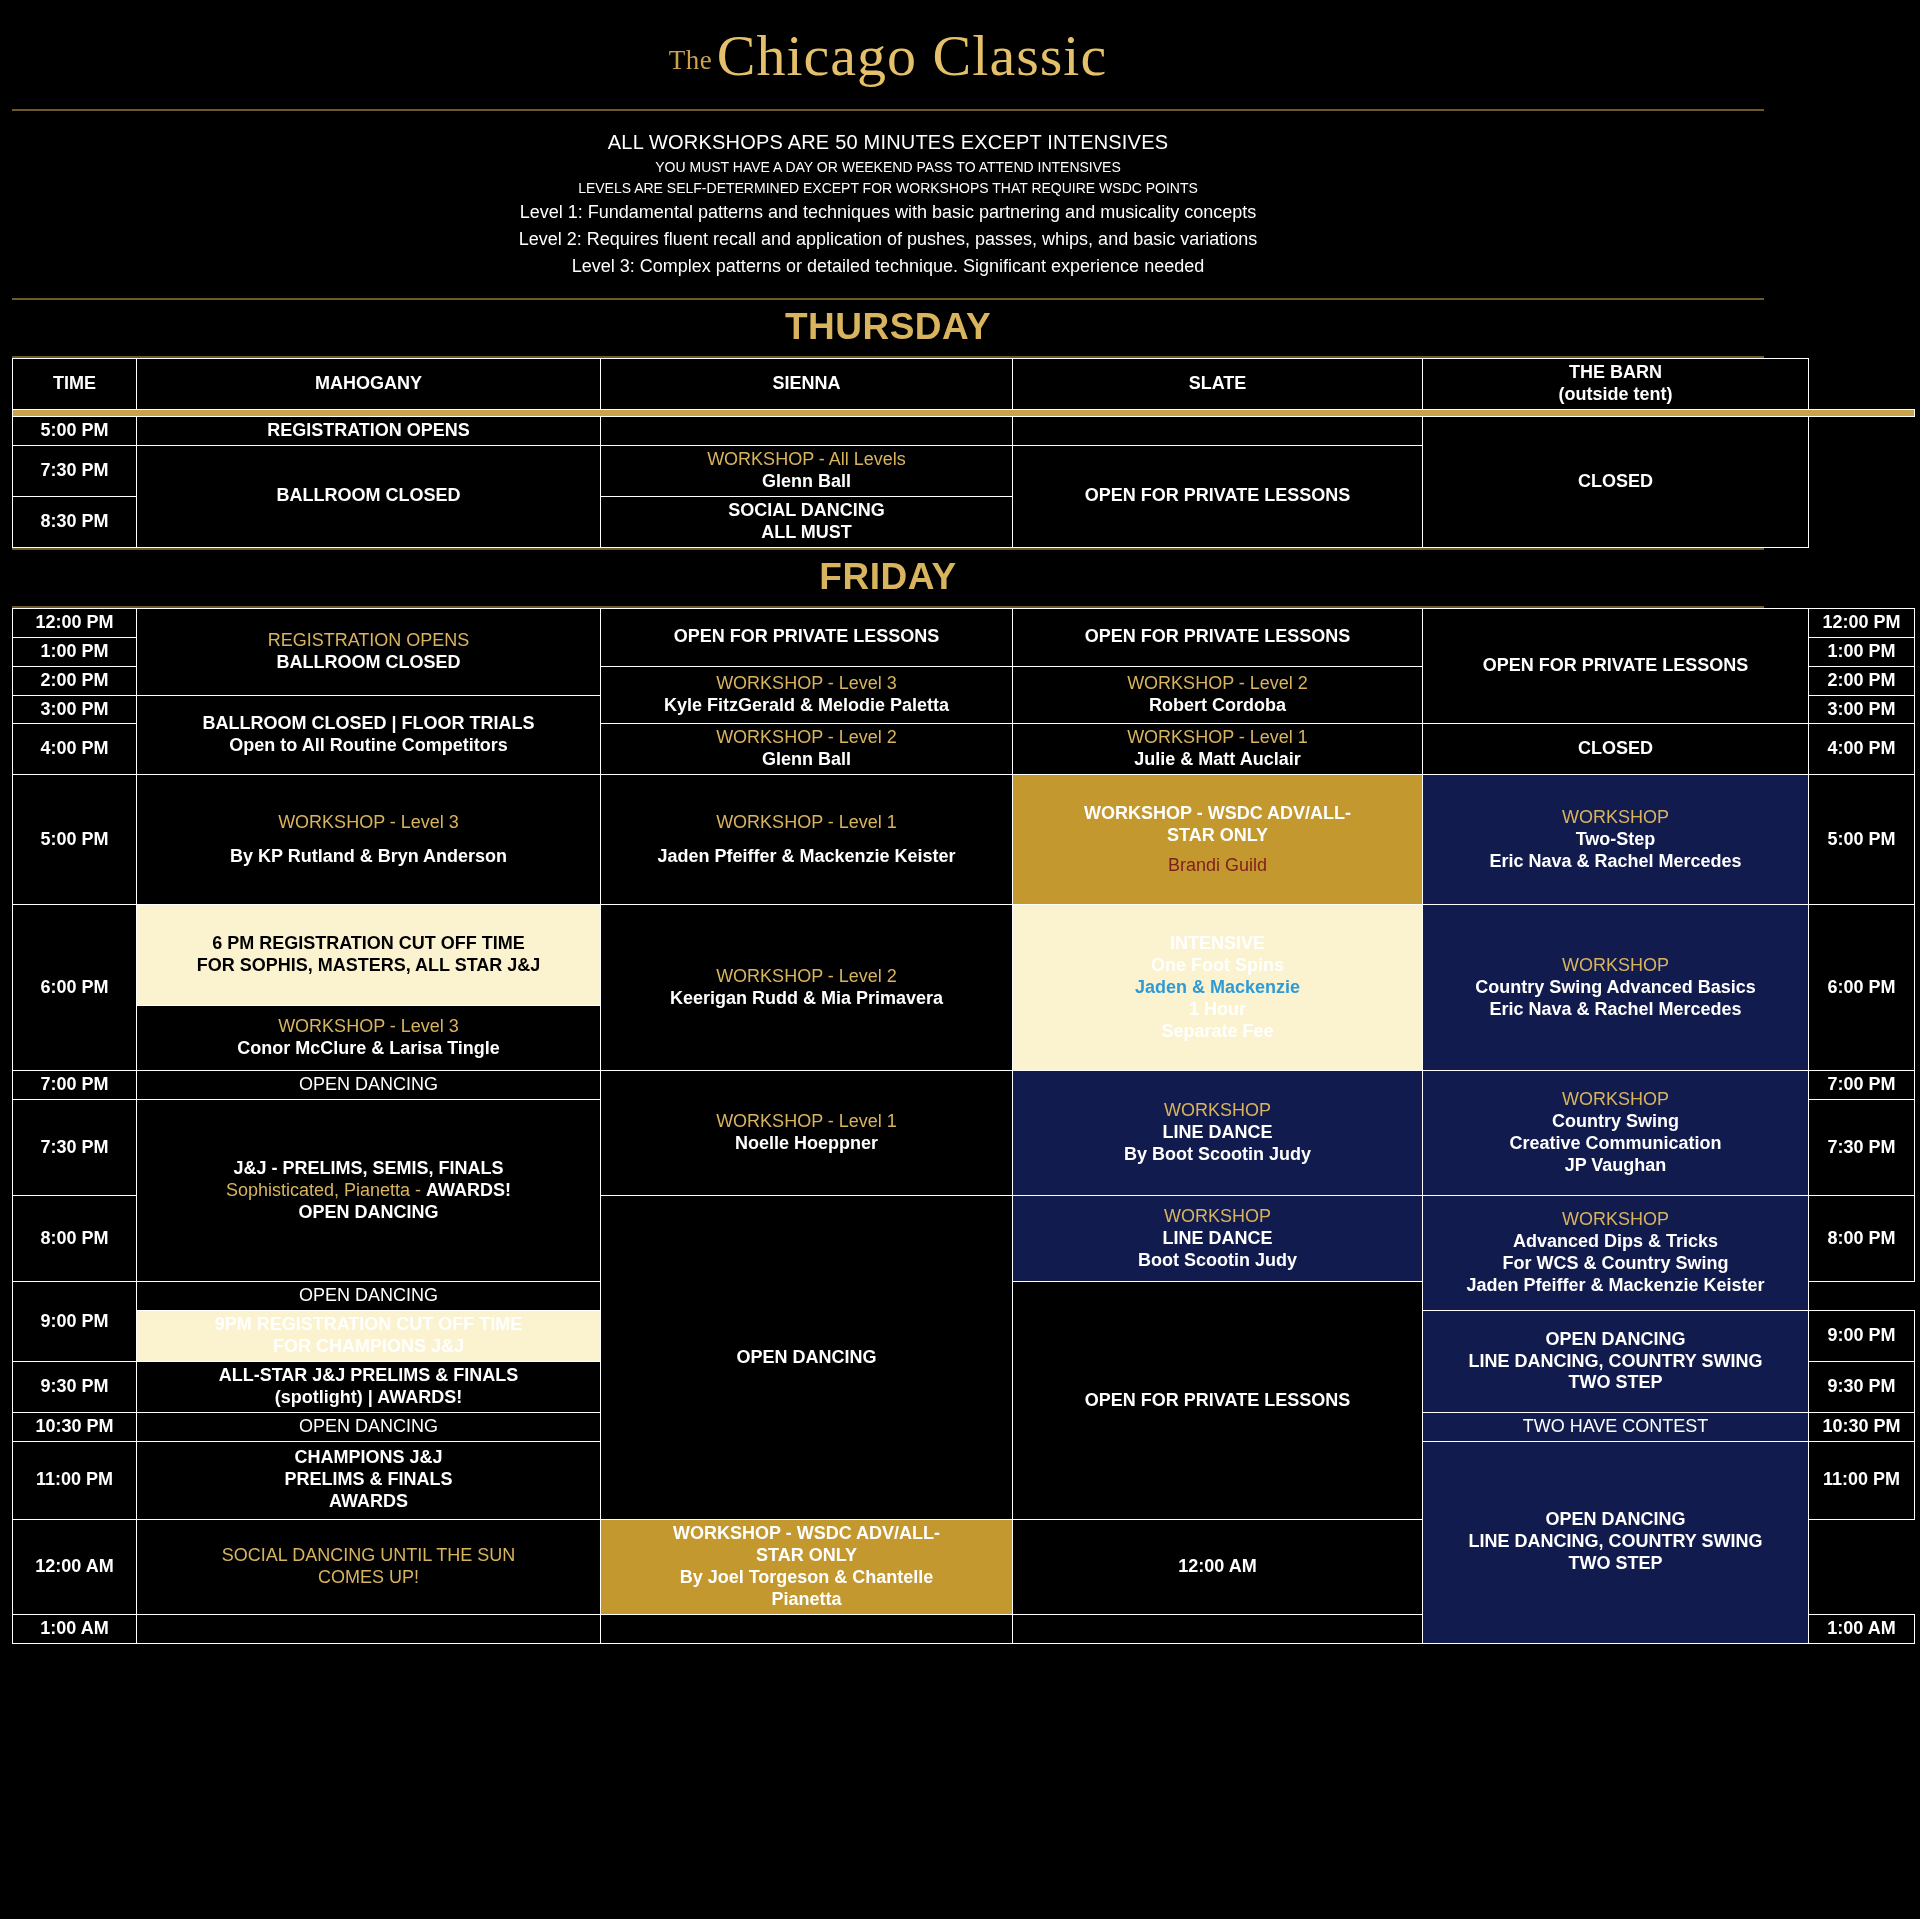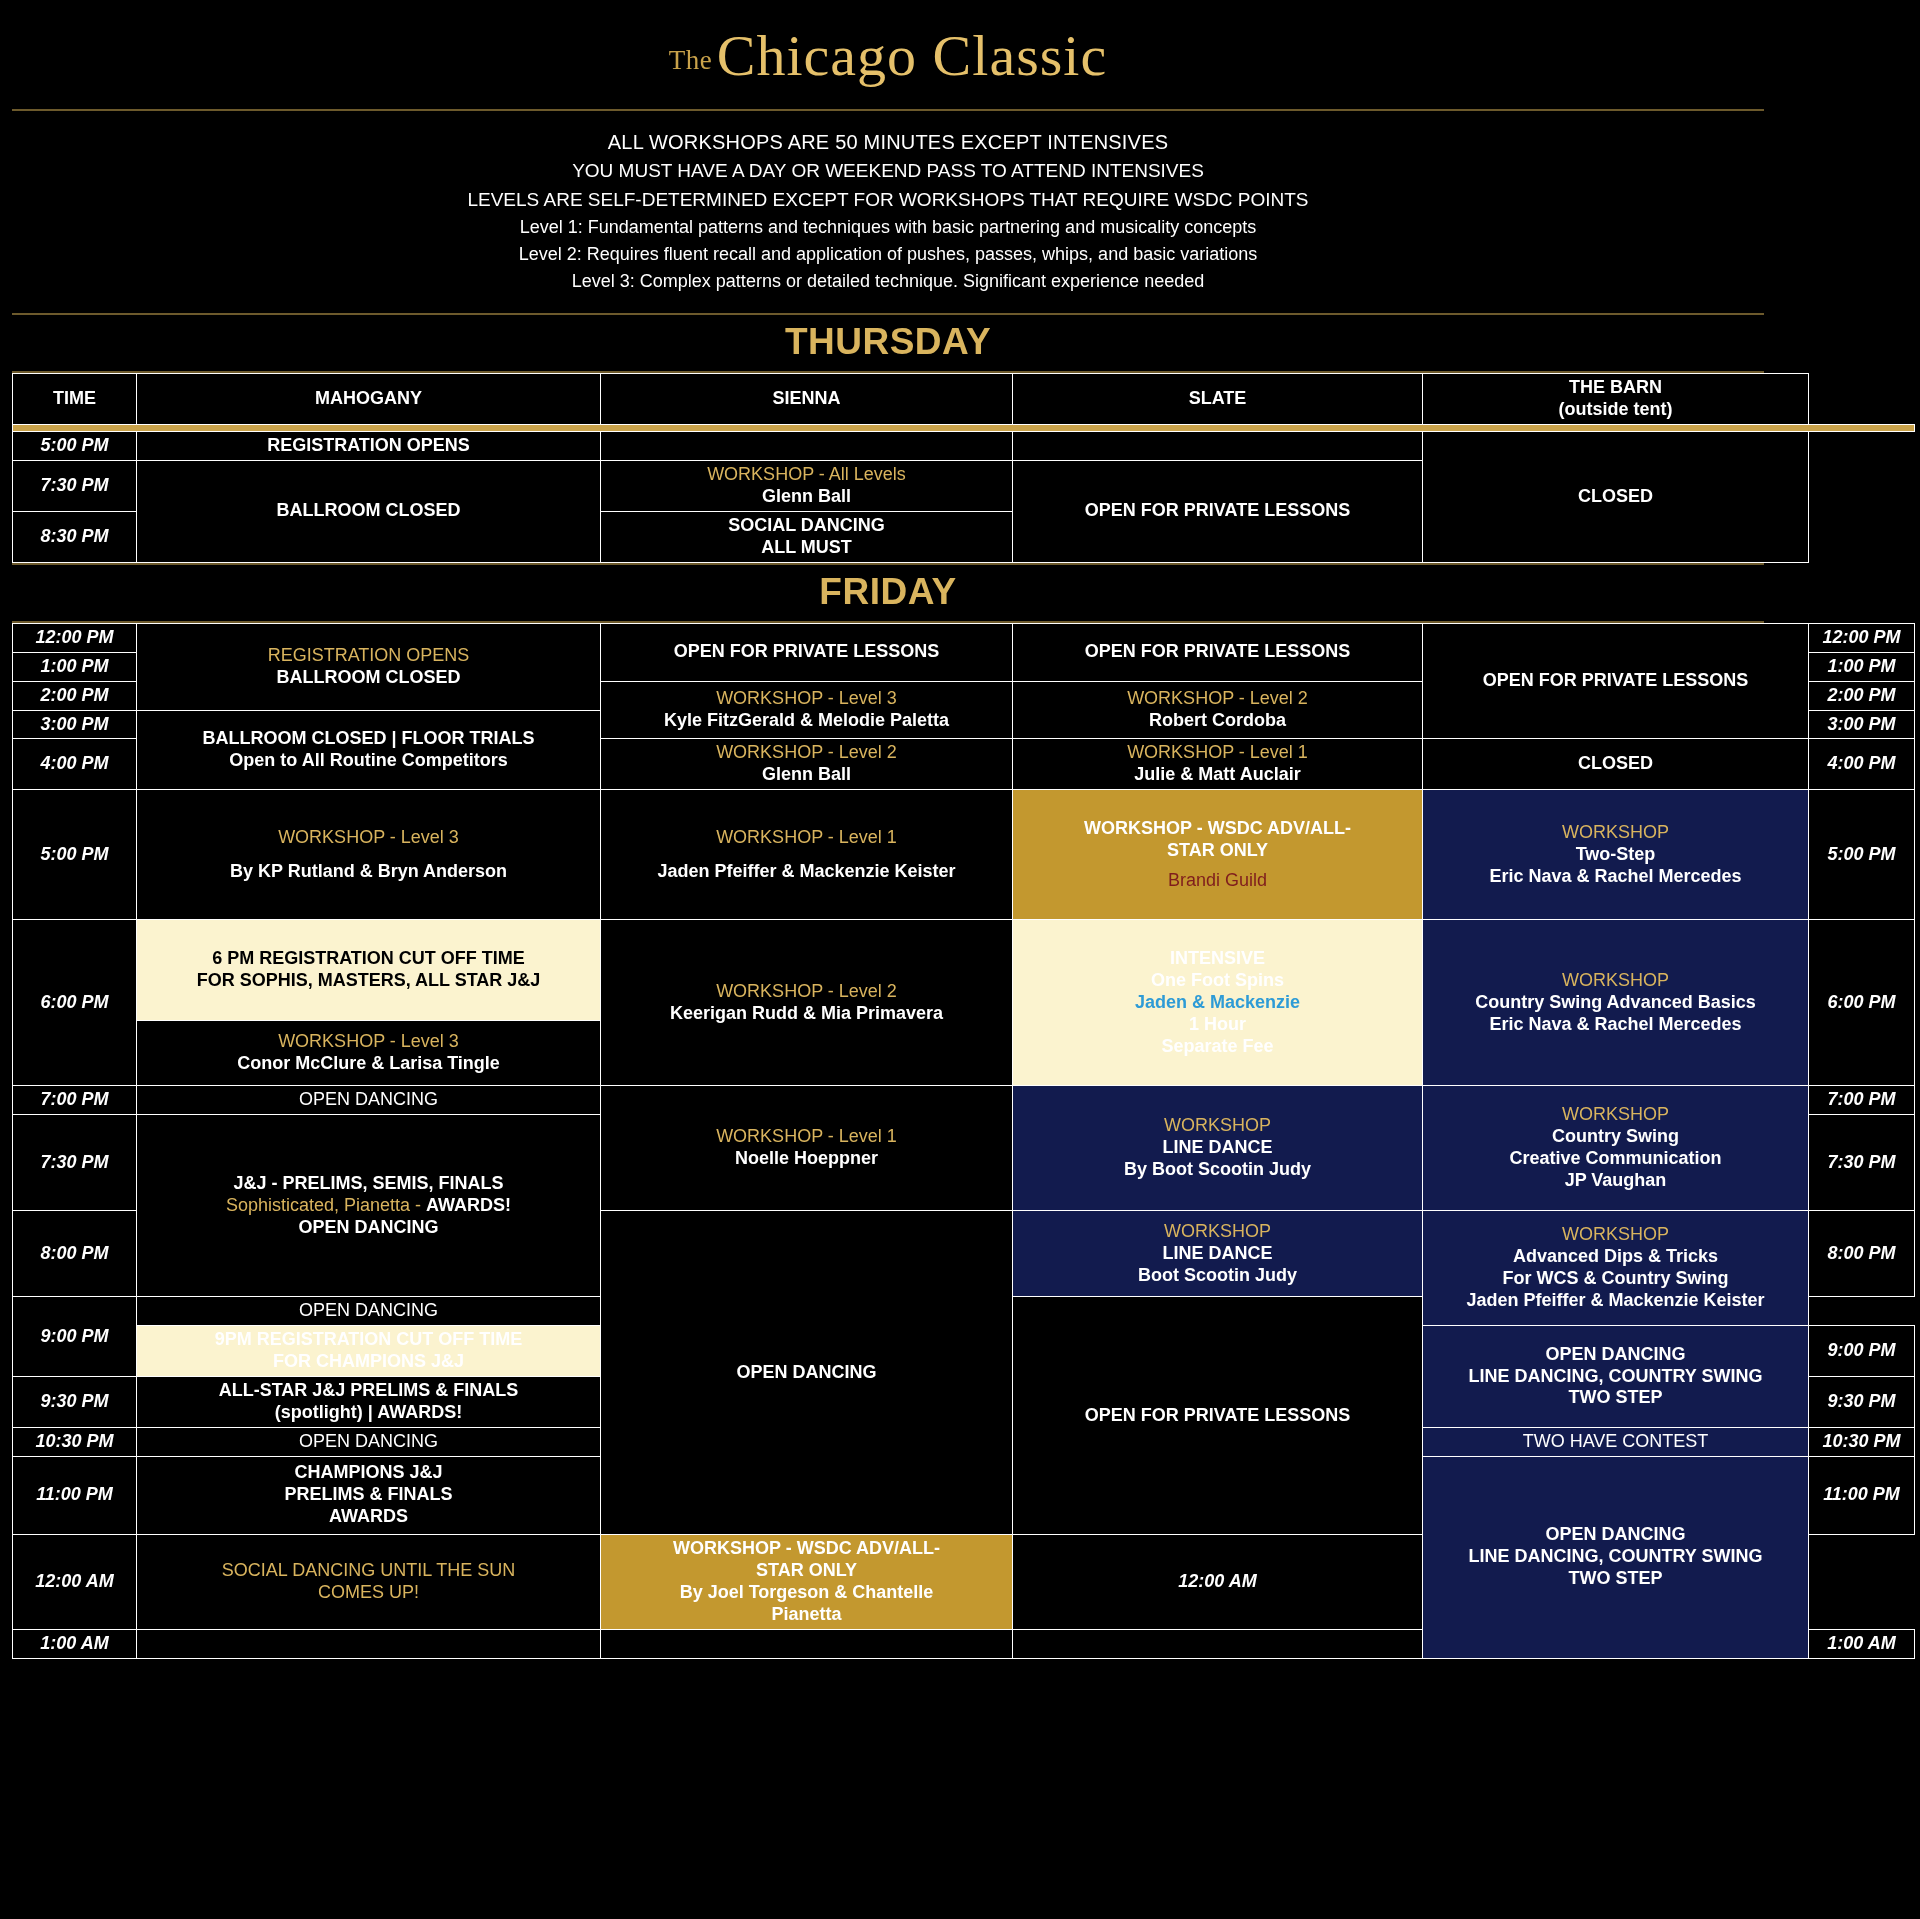--- a/index.html
+++ b/index.html
@@ -39,21 +39,21 @@
     height: 2px;
     background: #6d5a2c;
     width: 100%;
   }
   .notes {
     text-align: center;
     padding: 16px 0 18px 0;
     line-height: 1.5;
   }
   .notes .n0 { font-size: 20px; font-weight: normal; letter-spacing: .2px; }
-  .notes .n1 { font-size: 19px; }
+  .notes .n1 { font-size: 14px; }
   .notes .n3 { font-size: 18px; }
   
   .day-banner {
     text-align: center;
     font-size: 37px;
     font-weight: bold;
     color: #d9b45e;
     letter-spacing: .5px;
     padding: 6px 0 8px 0;
     border-top: 2px solid #6d5a2c;
@@ -87,21 +87,21 @@
     padding: 10px 4px;
     border: 1px solid #fff;
   }
   .colhead .sub { font-size: 18px; font-weight: bold; display:block; }
   .goldbar td {
     background: #c9a24a;
     height: 7px;
     padding: 0;
     border: none;
   }
-  .tcell { font-size: 18px; font-weight: bold; font-style: italic; }
+  .tcell { font-size: 18px; font-weight: bold; }
   .bold { font-weight: bold; }
   .goldb { color: #d9b45e; font-weight: normal; }
   .cream { background: #fbf3cf; color: #000; }
   .navy { background: #121b4e; }
   .tan  { background: #c3982f; }
   .tan .goldb { color:#fff; }
   .blue-name { color: #2e9bd6; font-weight: bold; }
   .nb { border: none !important; }
   .pad6 { padding: 8px 4px; }
   .bottomspace { height: 26px; background:#000; }

